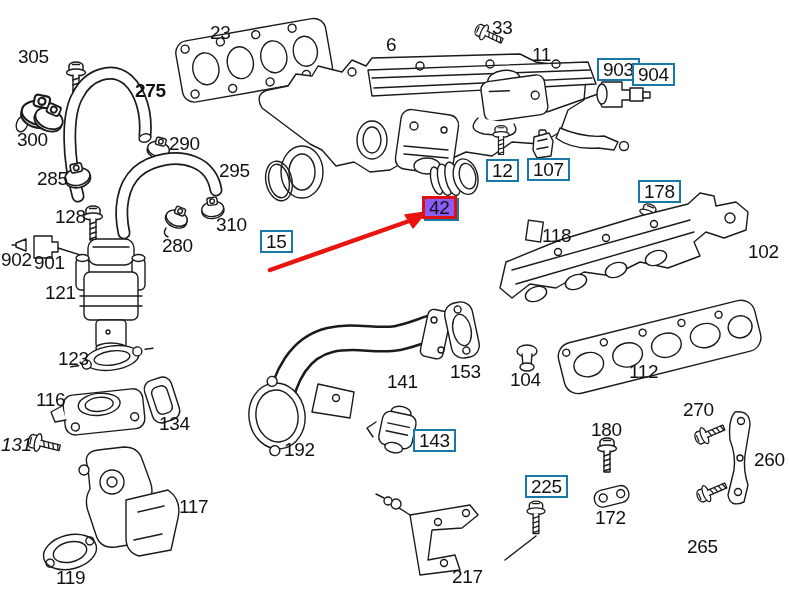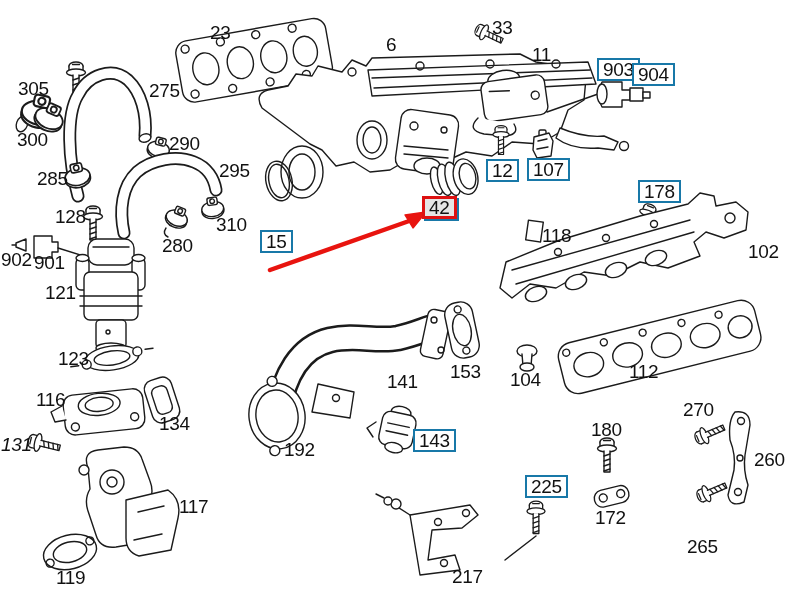--- a/index.html
+++ b/index.html
@@ -12,21 +12,21 @@
   #art .tube-o{stroke-width:13;}
   #art .tube-i{stroke:#fff;stroke-width:9.6;}
   #art .fat-o{stroke-width:27;}
   #art .fat-i{stroke:#fff;stroke-width:22;}
   #art .red{stroke:var(--arrow);}
   #art .redfill{fill:var(--arrow);stroke:var(--arrow);}
   #labels-layer{position:absolute;left:0;top:0;width:100%;height:100%;}
   .lbl{position:absolute;font-size:19px;line-height:22px;color:#111;white-space:nowrap;
        letter-spacing:-0.3px;}
   .lbl.boxed{border:2px solid var(--blue);background:#fff;padding:0 4px;line-height:19px;}
-  .lbl.highlight{border:3px solid var(--red);background:#e5e5e5;padding:0 4px;line-height:17px;
+  .lbl.highlight{border:3px solid var(--red);background:#8b5cf6;padding:0 4px;line-height:17px;
        box-shadow:2px 2px 0 0 var(--blue);}
 </style>
 </head>
 <body>
 
 <div class="stage">
 
   <svg id="art" width="789" height="603" viewBox="0 0 789 603">
     <defs>
       <g id="bolt">
@@ -323,23 +323,23 @@
         <circle cx="438" cy="522" r="3.5"></circle>
         <circle cx="444" cy="563" r="3.5"></circle>
       <path class="f" d="M410,515 l-14,-9"></path>
       <circle class="f" cx="396" cy="504" r="5"></circle>
       <circle class="f" cx="388" cy="501" r="4"></circle>
       <path d="M384,498 l-8,-4"></path>
     </g>
   </svg>
 
   <div id="labels-layer">
-      <div class="lbl plain" style="left: 18px; top: 46px; margin-top: 32px;">305</div>
+      <div class="lbl plain" style="left: 18px; top: 46px;">305</div>
       <div class="lbl plain" style="left: 17px; top: 129px;">300</div>
-      <div class="lbl plain" style="left: 149px; top: 80px;">275</div>
+      <div class="lbl plain" style="left: 135px; top: 80px; font-weight: bold;">275</div>
       <div class="lbl plain" style="left: 37px; top: 168px;">285</div>
       <div class="lbl plain" style="left: 169px; top: 133px;">290</div>
       <div class="lbl plain" style="left: 219px; top: 160px;">295</div>
       <div class="lbl plain" style="left: 210px; top: 22px;">23</div>
       <div class="lbl plain" style="left: 386px; top: 34px;">6</div>
       <div class="lbl plain" style="left: 492px; top: 17px;">33</div>
       <div class="lbl plain" style="left: 532px; top: 44px;">11</div>
       <div class="lbl plain" style="left: 55px; top: 206px;">128</div>
       <div class="lbl plain" style="left: 1px; top: 249px;">902</div>
       <div class="lbl plain" style="left: 34px; top: 252px;">901</div>

